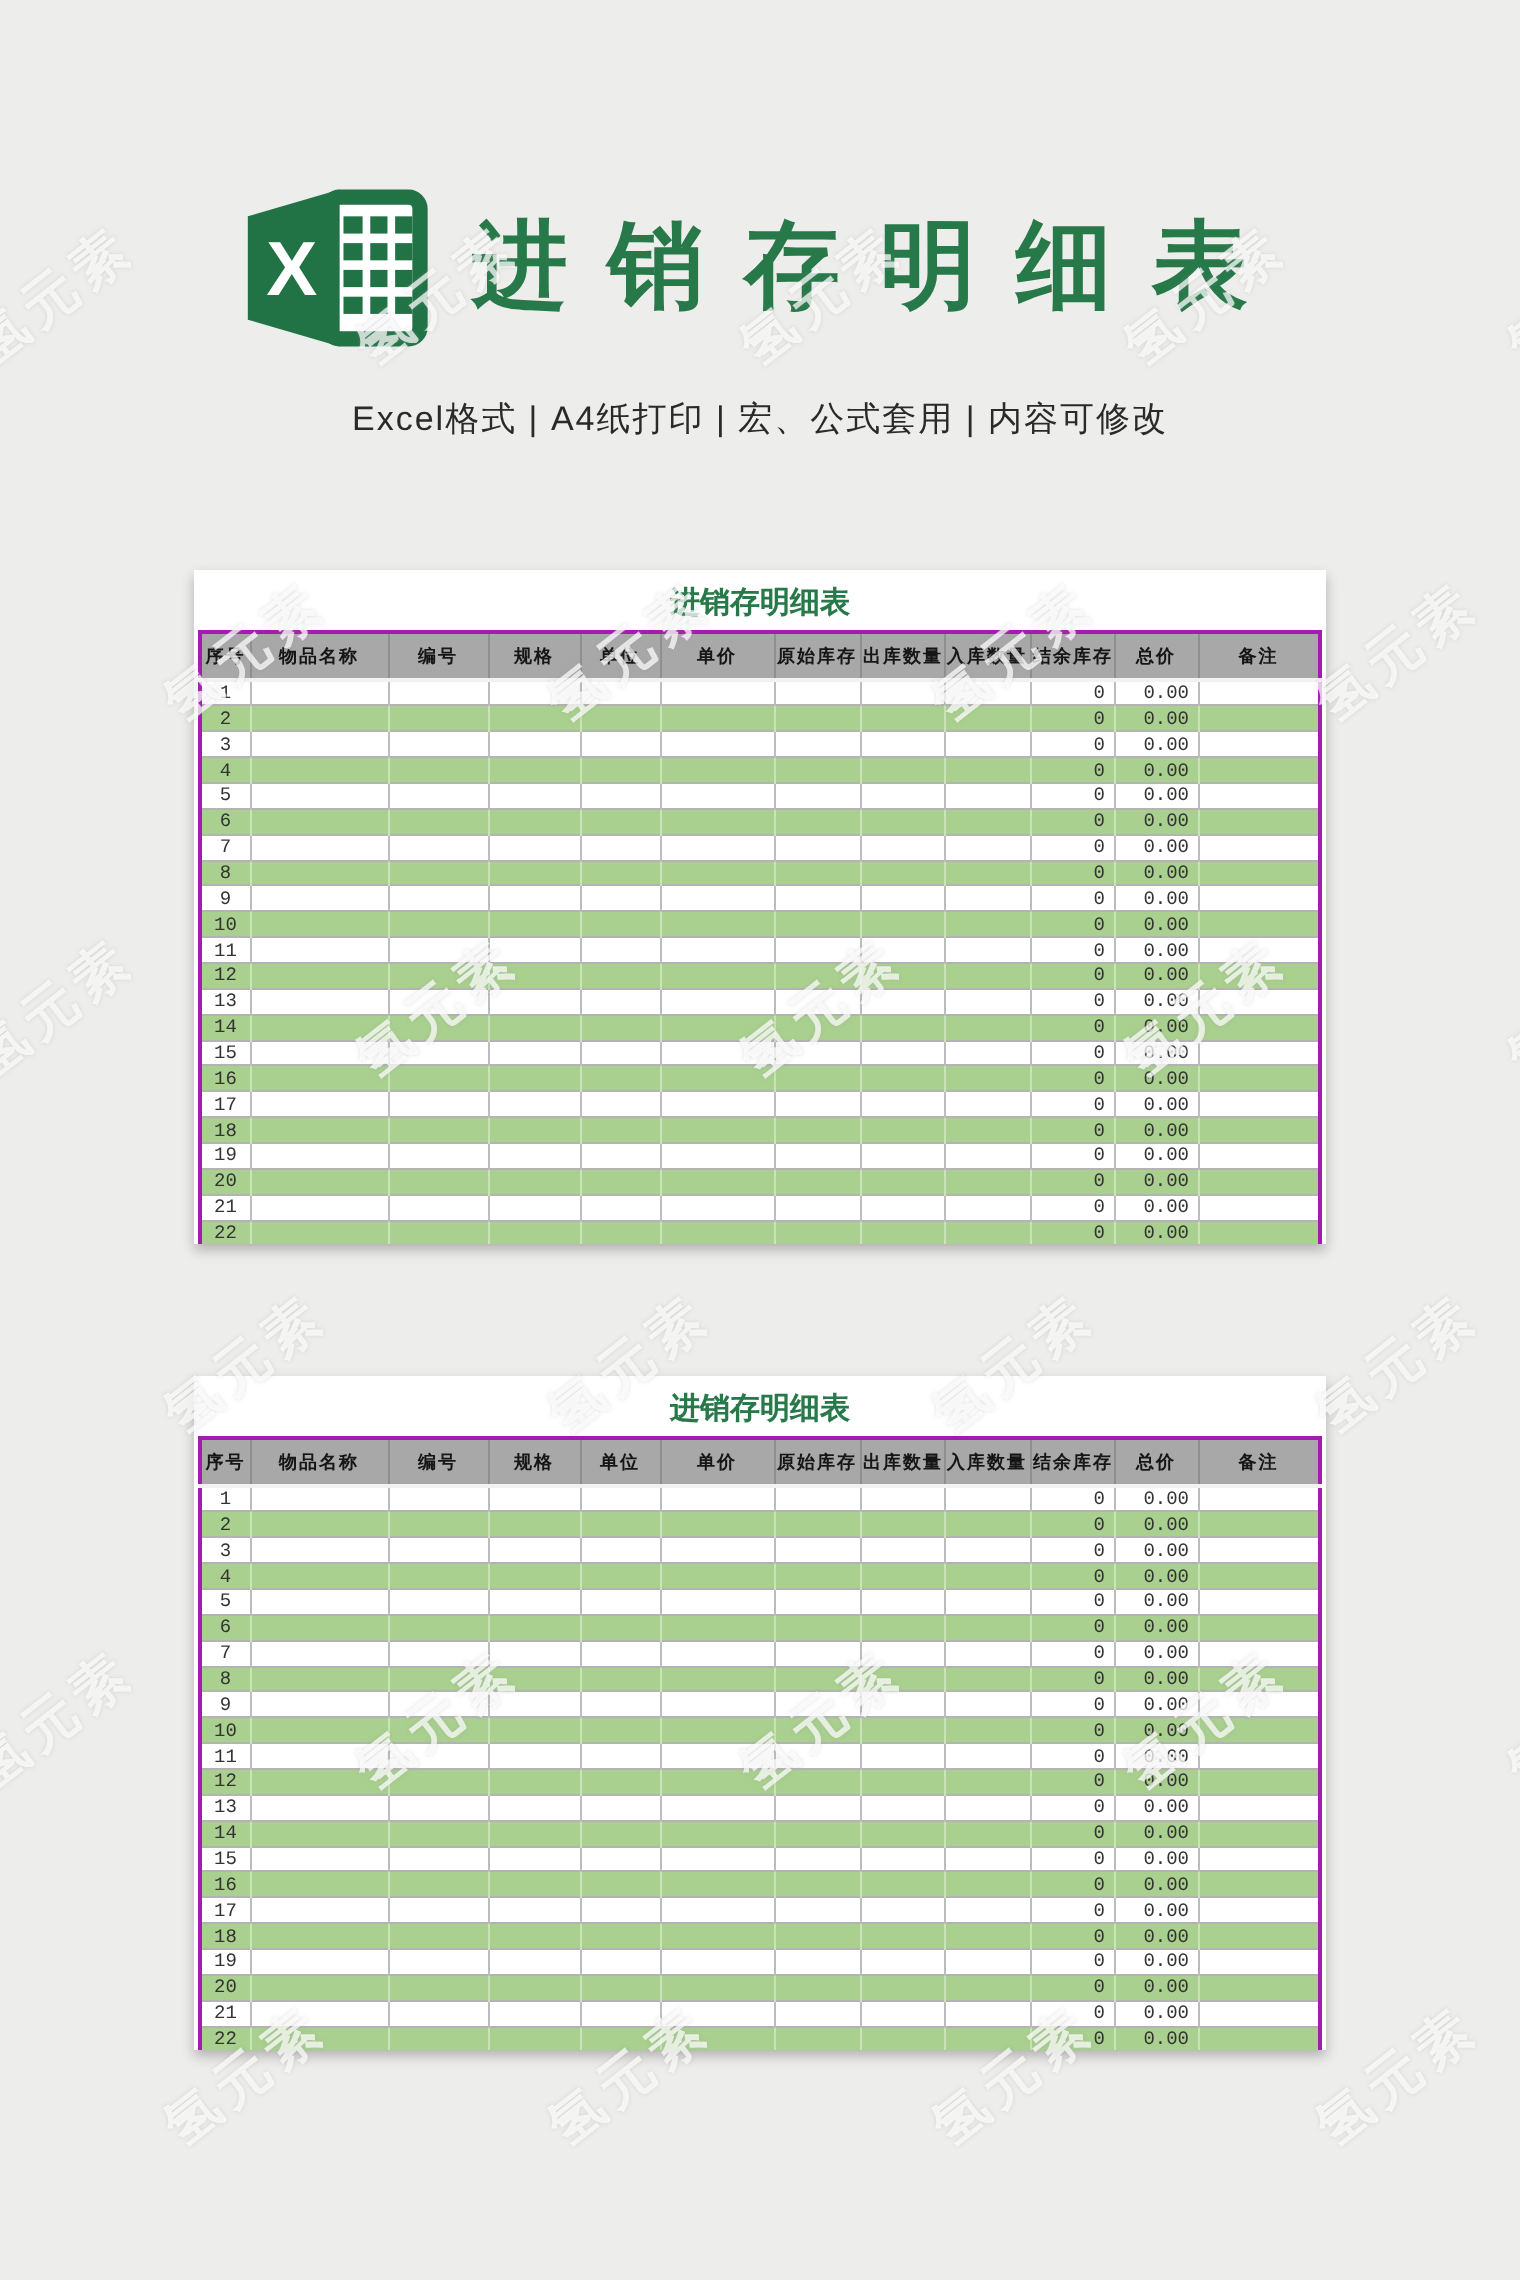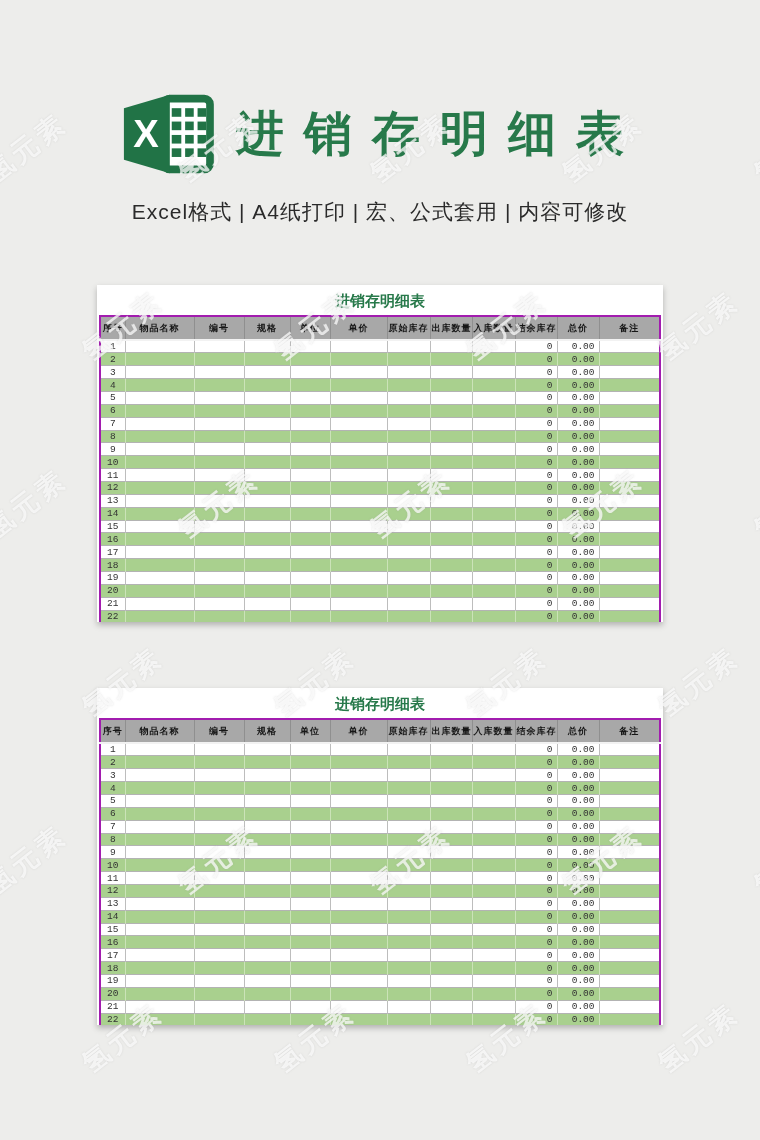--- a/index.html
+++ b/index.html
@@ -10,21 +10,21 @@
   }
   
   .hero{position:absolute; top:88px; left:0; width:760px; text-align:center;}
   .logo-row{display:flex; justify-content:center; align-items:center; gap:20px; height:92px;}
   .excel-logo{width:100px; height:88px; flex:0 0 auto;}
   .hero-title{
     margin:0; font-size:48px; font-weight:bold; letter-spacing:20px;
     color:#27794a; line-height:1; white-space:nowrap;
   }
   .hero-subtitle{
-    margin:18px 0 0 0; font-size:21px; font-weight:500; color:#2a2a2a;
+    margin:18px 0 0 0; font-size:17px; font-weight:500; color:#2a2a2a;
     letter-spacing:1px; white-space:nowrap;
   }
   
   .card{
     position:absolute; left:97px; width:566px; height:337px;
     background:#ffffff; box-shadow:0 3px 6px rgba(0,0,0,0.25);
     overflow:hidden;
   }
   .card1{top:285px;}
   .card2{top:688px;}

